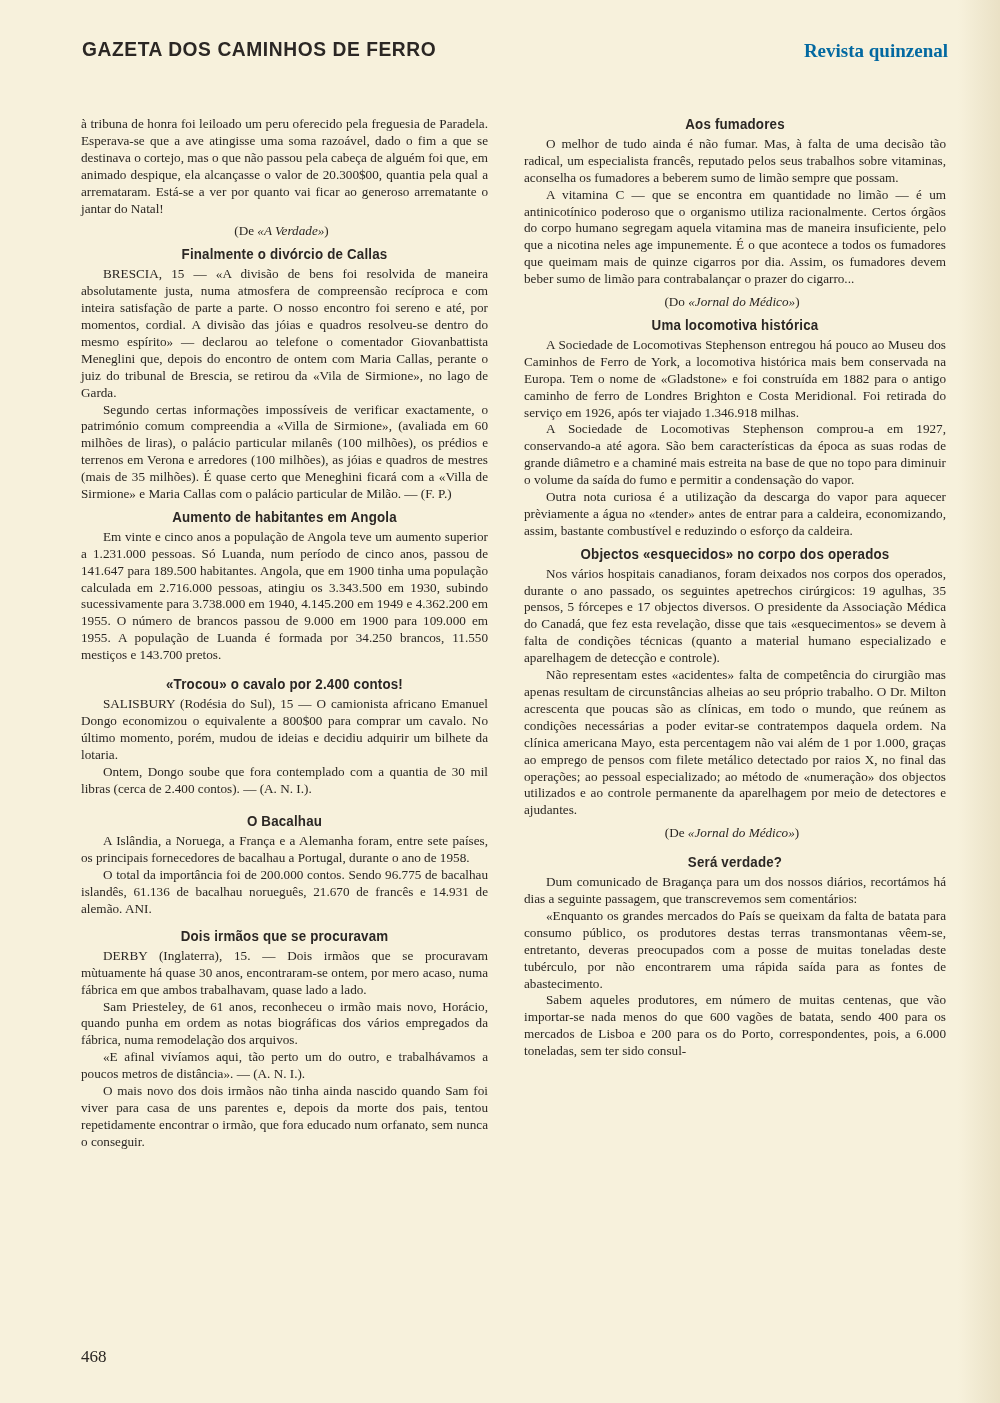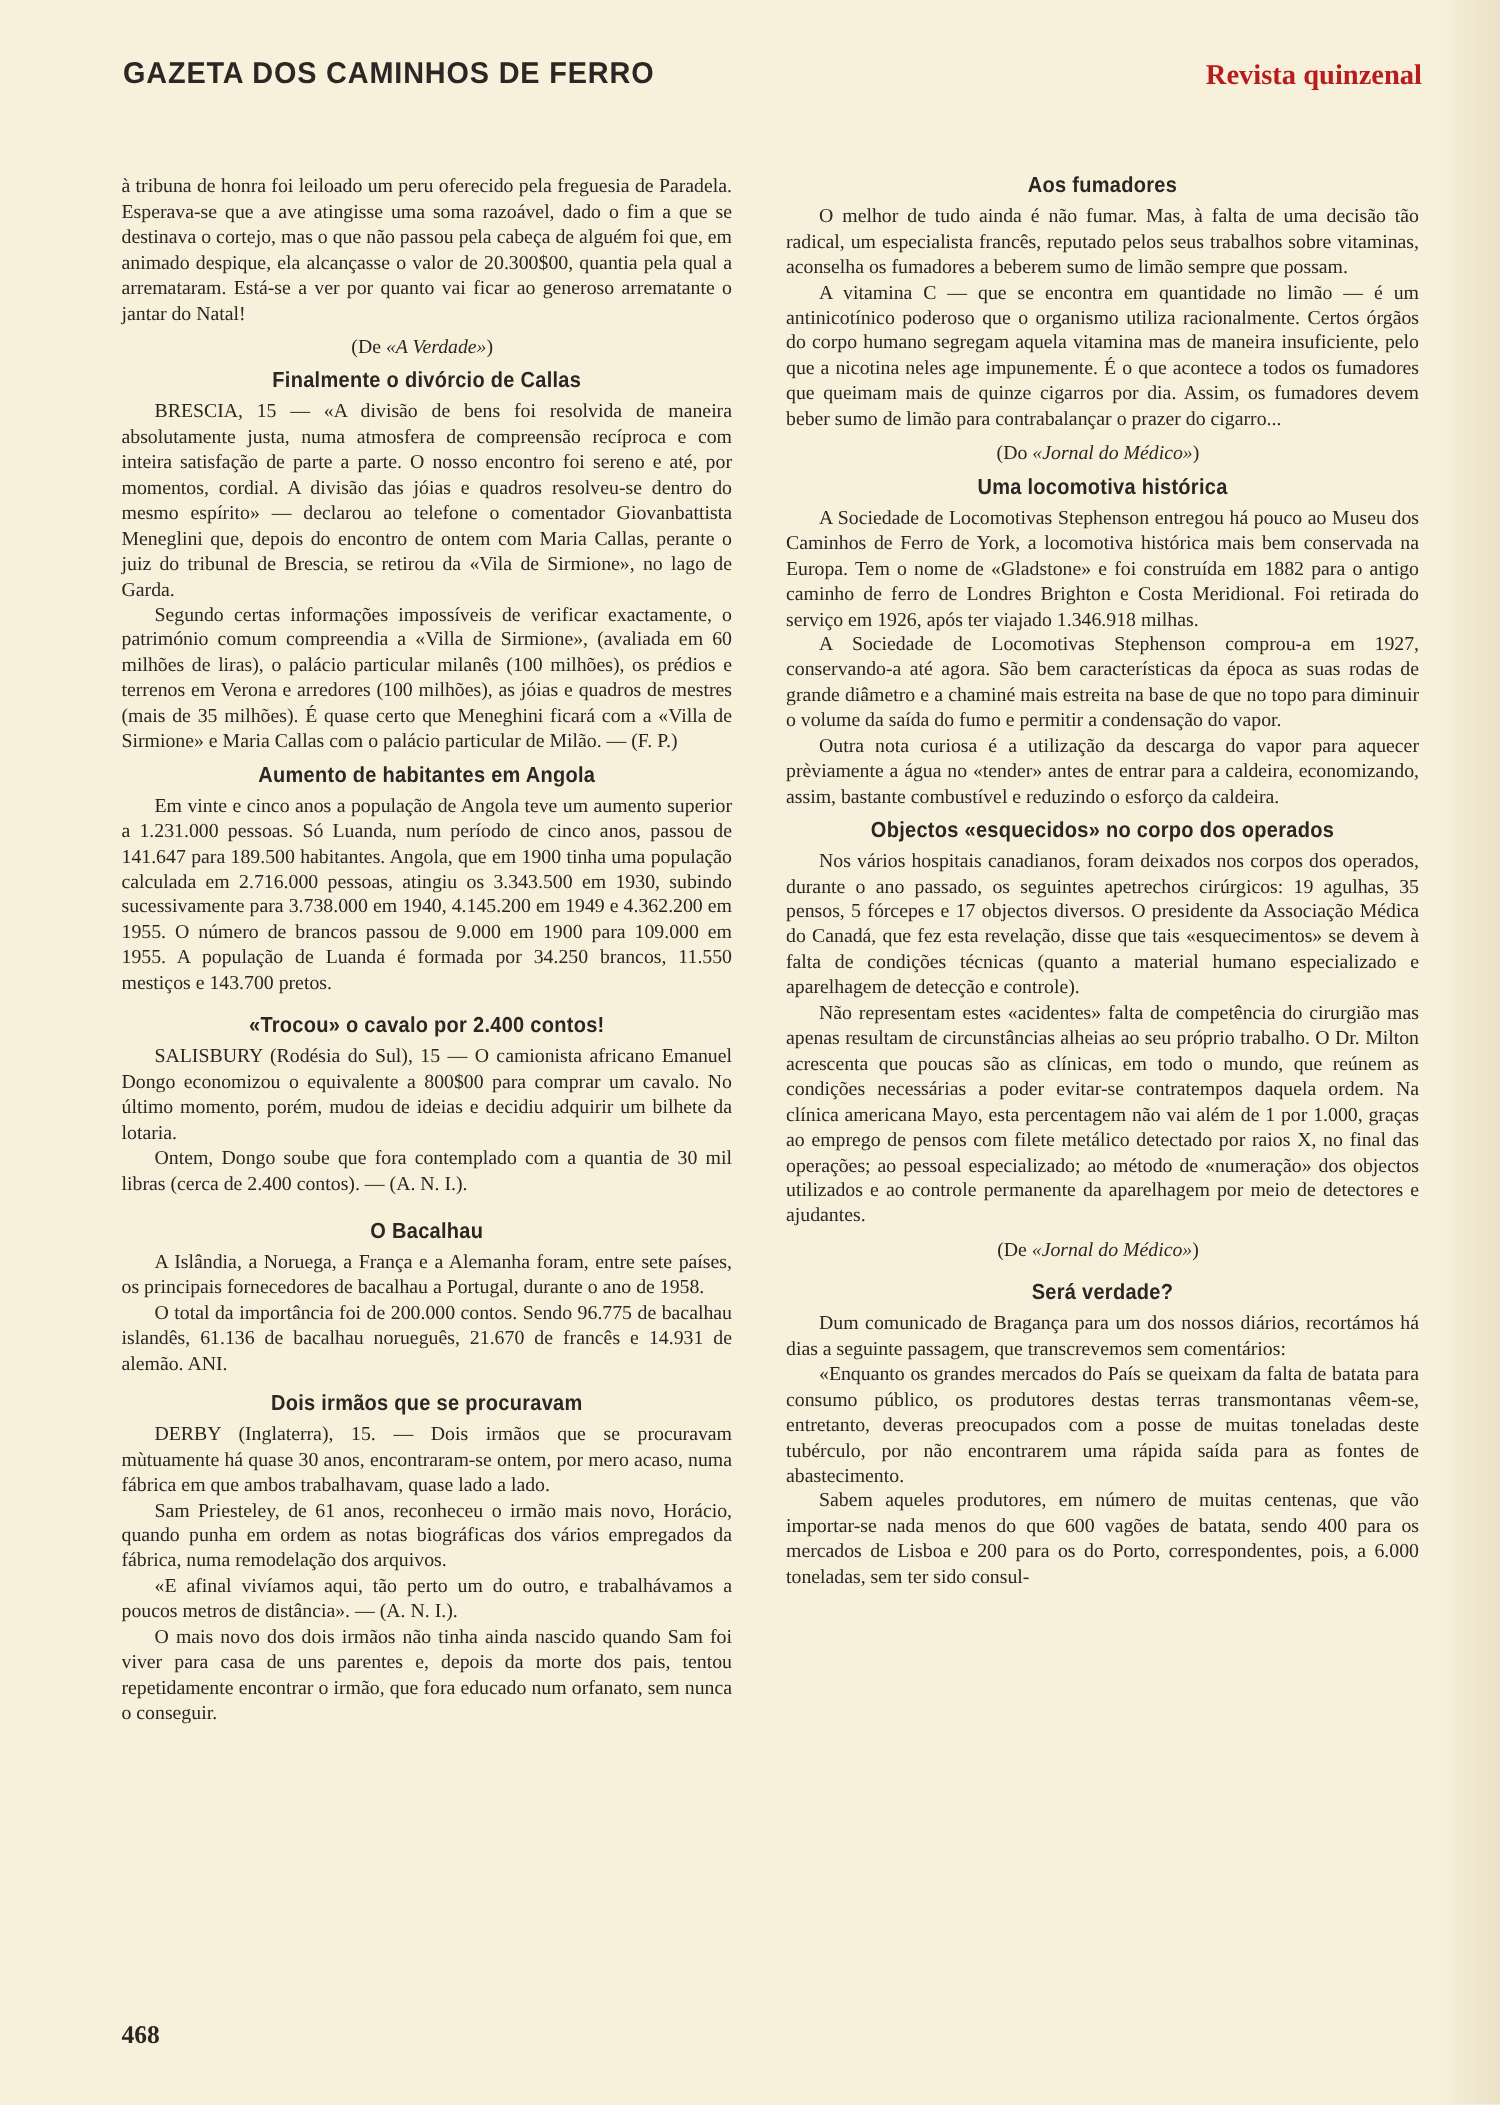--- a/index.html
+++ b/index.html
@@ -19,21 +19,21 @@
   }
   .header-title {
     position:absolute; left:0; top:0;
     font-family:"Liberation Sans", sans-serif; font-weight:bold;
     font-size:20px; letter-spacing:0.6px; transform:scaleX(0.96); transform-origin:left;
     color:#2b2724;
   }
   .header-sub {
     position:absolute; right:0; top:2px;
     font-family:"Liberation Serif", serif; font-weight:bold; font-size:19px;
-    color:#b91c1c;
+    color:#0369a1;
   }
   .col {
     position:absolute; top:116px;
     font-family:"Liberation Serif", serif;
     font-size:13.2px; line-height:16.9px;
     text-align:justify;
   }
   .col-left { left:81px; width:407px; }
   .col-right { left:524px; width:422px; }
   .col p { margin:0; text-indent:22px; }
@@ -42,21 +42,21 @@
     margin:6px 0 3px; text-align:center;
     font-family:"Liberation Sans", sans-serif; font-weight:bold;
     font-size:14.5px; letter-spacing:0.2px;
     transform:scaleX(0.92);
     color:#2b2724;
   }
   .col .source { text-align:center; margin:6px 0 6px; padding-right:6px; }
   .col .source i { font-style:italic; }
   .page-number {
     position:absolute; left:81px; top:1347px;
-    font-family:"Liberation Serif", serif; font-weight:bold; font-size:17px;
+    font-family:"Liberation Serif", serif; font-weight:normal; font-size:17px;
   }
 </style>
 </head>
 <body>
 
 <div class="page-edge"></div>
 
 <div class="header">
   <div class="header-title">GAZETA DOS CAMINHOS DE FERRO</div>
   <div class="header-sub">Revista quinzenal</div>

